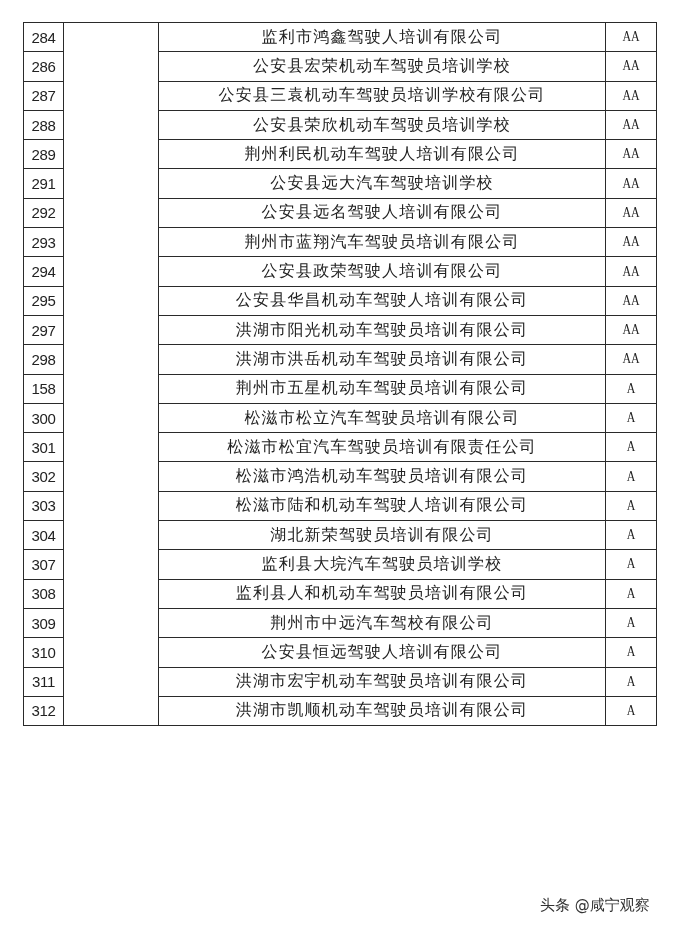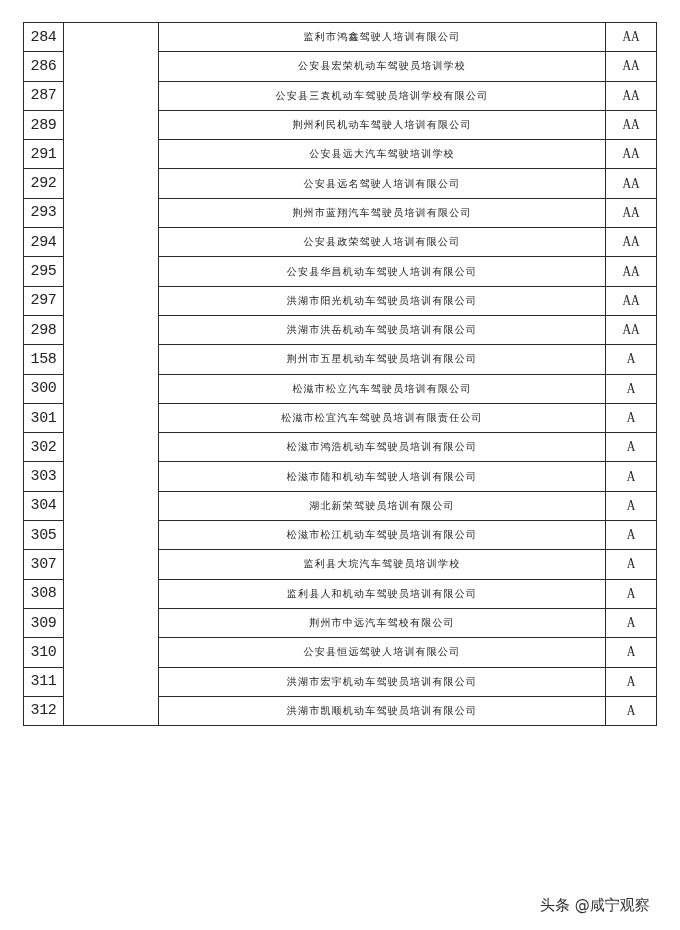--- a/index.html
+++ b/index.html
@@ -28,28 +28,28 @@
       height: 29.3px;
       padding: 0;
       vertical-align: middle;
       box-sizing: border-box;
     }
     .col-num { width: 40px; }
     .col-blank { width: 95px; }
     .col-name { width: 447px; }
     .col-grade { width: 51px; }
     .cell-num {
-      font-family: Liberation Mono, monospace;
+      font-family: Liberation Sans, sans-serif;
       font-size: 15px;
       text-align: center;
       letter-spacing: -0.3px;
     }
     .cell-name {
       font-family: "DejaVu Serif", "Liberation Serif", serif;
-      font-size: 10px;
+      font-size: 16px;
       text-align: center;
       letter-spacing: 1.2px;
       white-space: nowrap;
     }
     .cell-grade {
       font-family: "Liberation Serif", "DejaVu Serif", serif;
       font-size: 14px;
       text-align: center;
       transform: scaleX(0.85);
     }
@@ -104,20 +104,28 @@
       </tr>
       <tr>
         <td class="cell-num">287</td>
         <td class="cell-blank"></td>
         <td class="cell-name">公安县三袁机动车驾驶员培训学校有限公司</td>
         <td>
           <div class="cell-grade">AA</div>
         </td>
       </tr>
       <tr>
+        <td class="cell-num">288</td>
+        <td class="cell-blank"></td>
+        <td class="cell-name">公安县荣欣机动车驾驶员培训学校</td>
+        <td>
+          <div class="cell-grade">AA</div>
+        </td>
+      </tr>
+      <tr>
         <td class="cell-num">289</td>
         <td class="cell-blank"></td>
         <td class="cell-name">荆州利民机动车驾驶人培训有限公司</td>
         <td>
           <div class="cell-grade">AA</div>
         </td>
       </tr>
       <tr>
         <td class="cell-num">291</td>
         <td class="cell-blank"></td>
@@ -211,28 +219,20 @@
         <td class="cell-blank"></td>
         <td class="cell-name">松滋市陆和机动车驾驶人培训有限公司</td>
         <td>
           <div class="cell-grade">A</div>
         </td>
       </tr>
       <tr>
         <td class="cell-num">304</td>
         <td class="cell-blank"></td>
         <td class="cell-name">湖北新荣驾驶员培训有限公司</td>
-        <td>
-          <div class="cell-grade">A</div>
-        </td>
-      </tr>
-      <tr>
-        <td class="cell-num">305</td>
-        <td class="cell-blank"></td>
-        <td class="cell-name">松滋市松江机动车驾驶员培训有限公司</td>
         <td>
           <div class="cell-grade">A</div>
         </td>
       </tr>
       <tr>
         <td class="cell-num">307</td>
         <td class="cell-blank"></td>
         <td class="cell-name">监利县大垸汽车驾驶员培训学校</td>
         <td>
           <div class="cell-grade">A</div>

